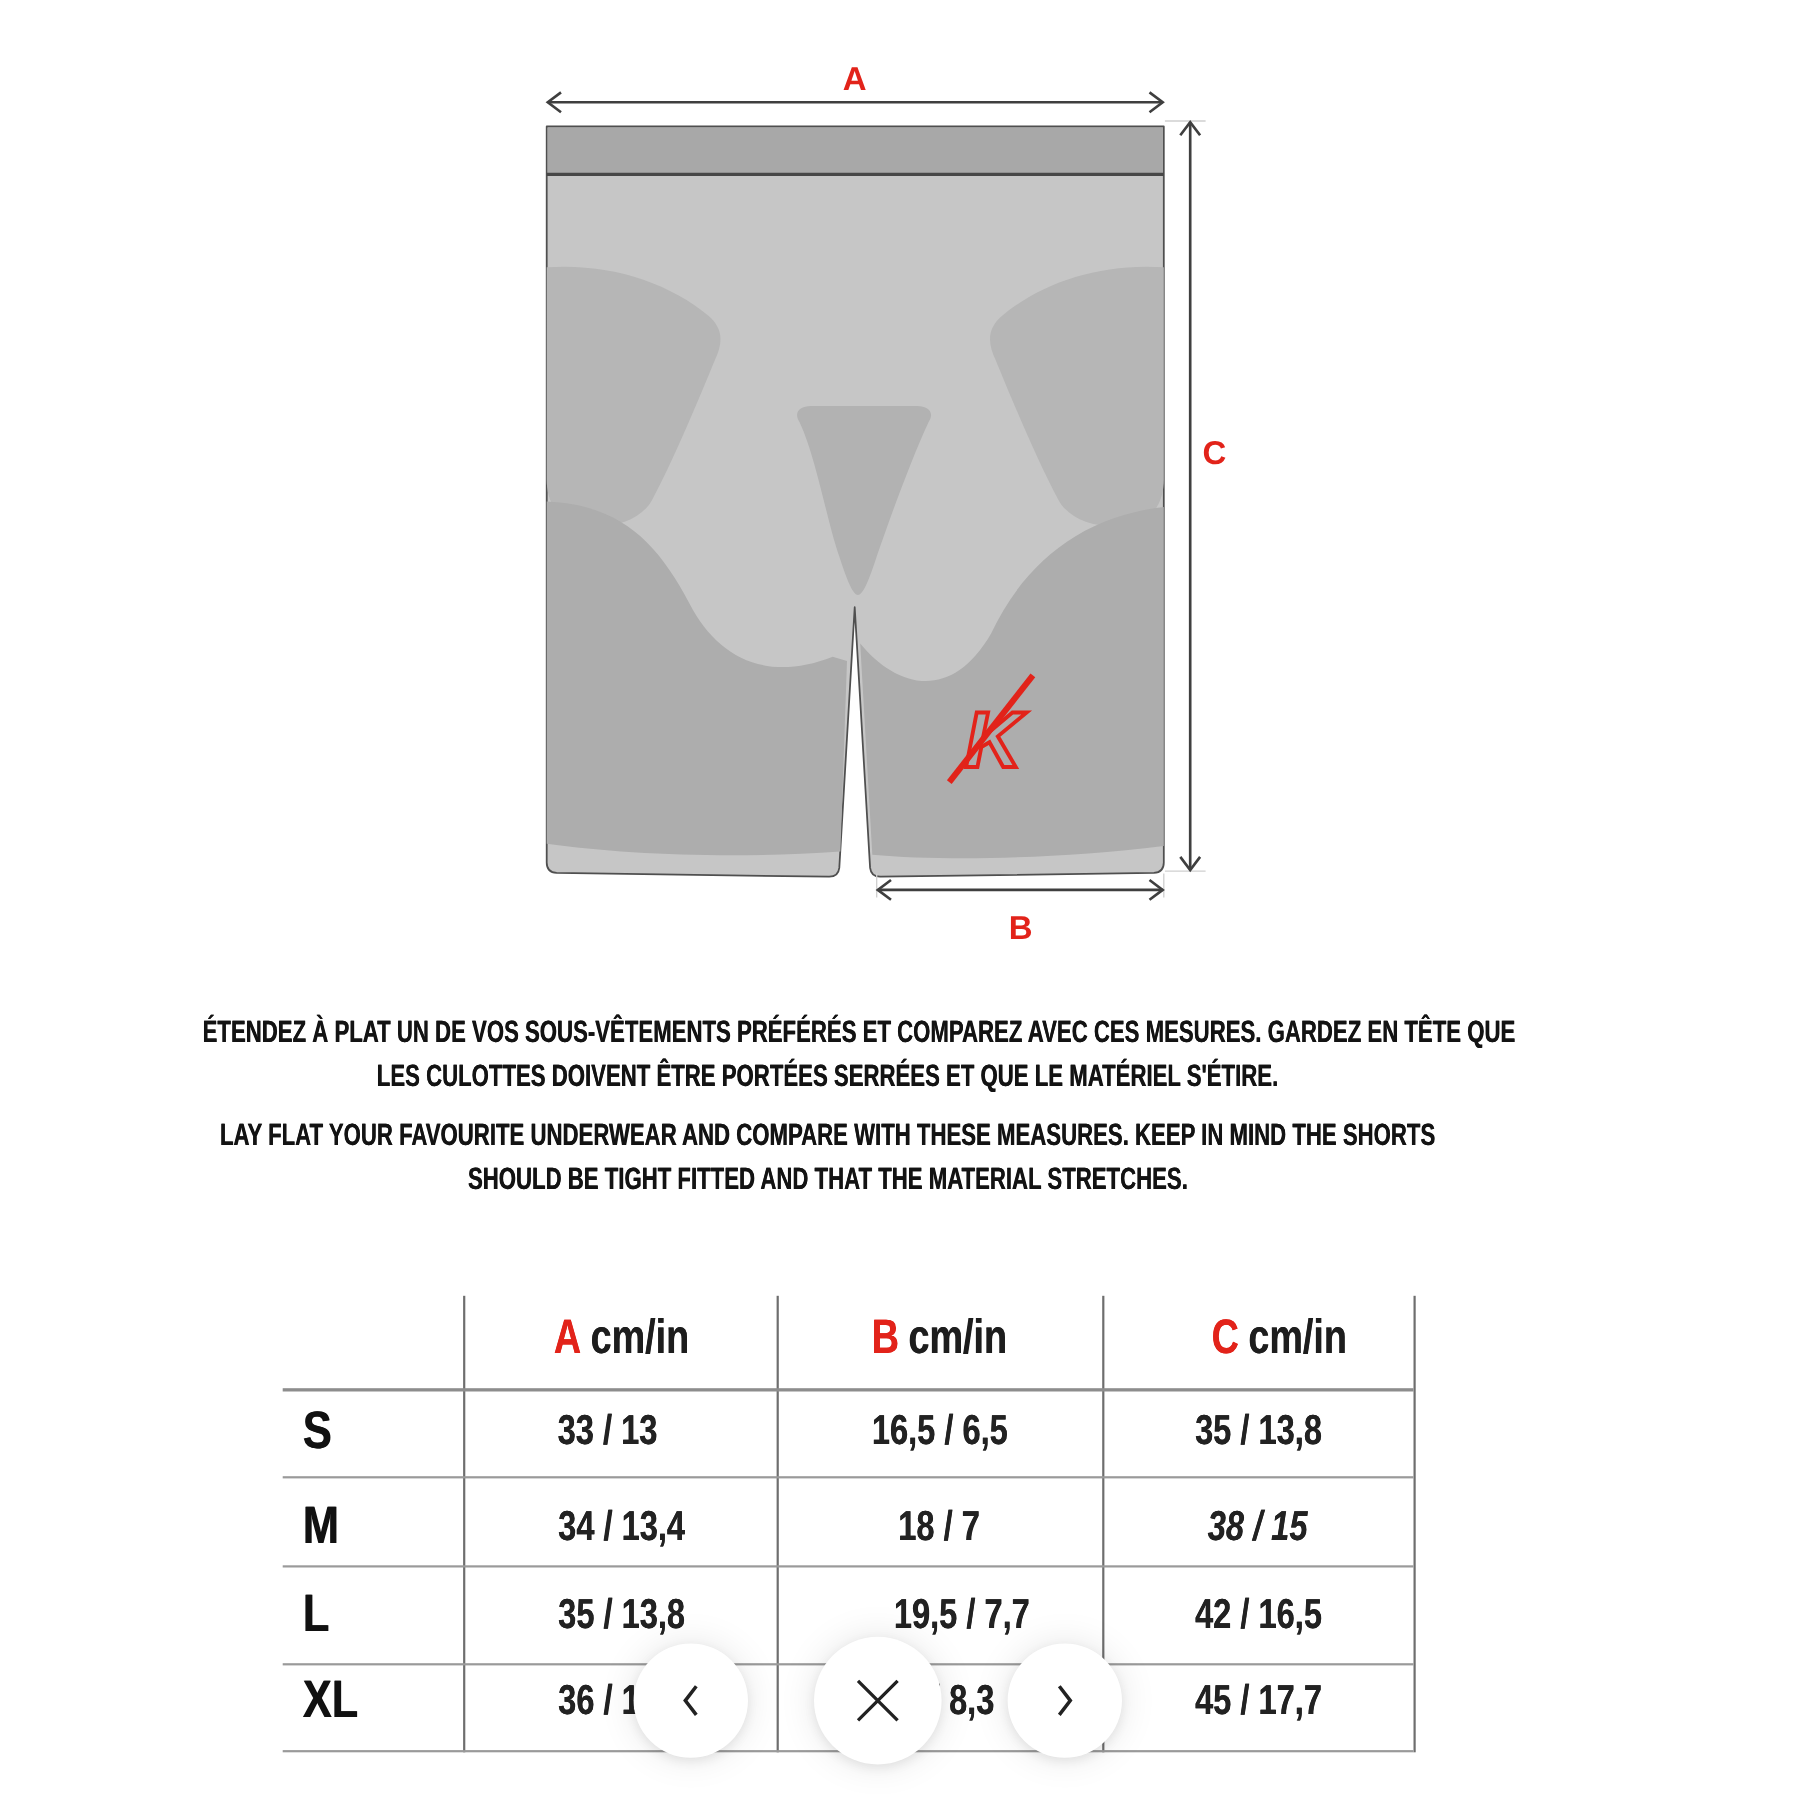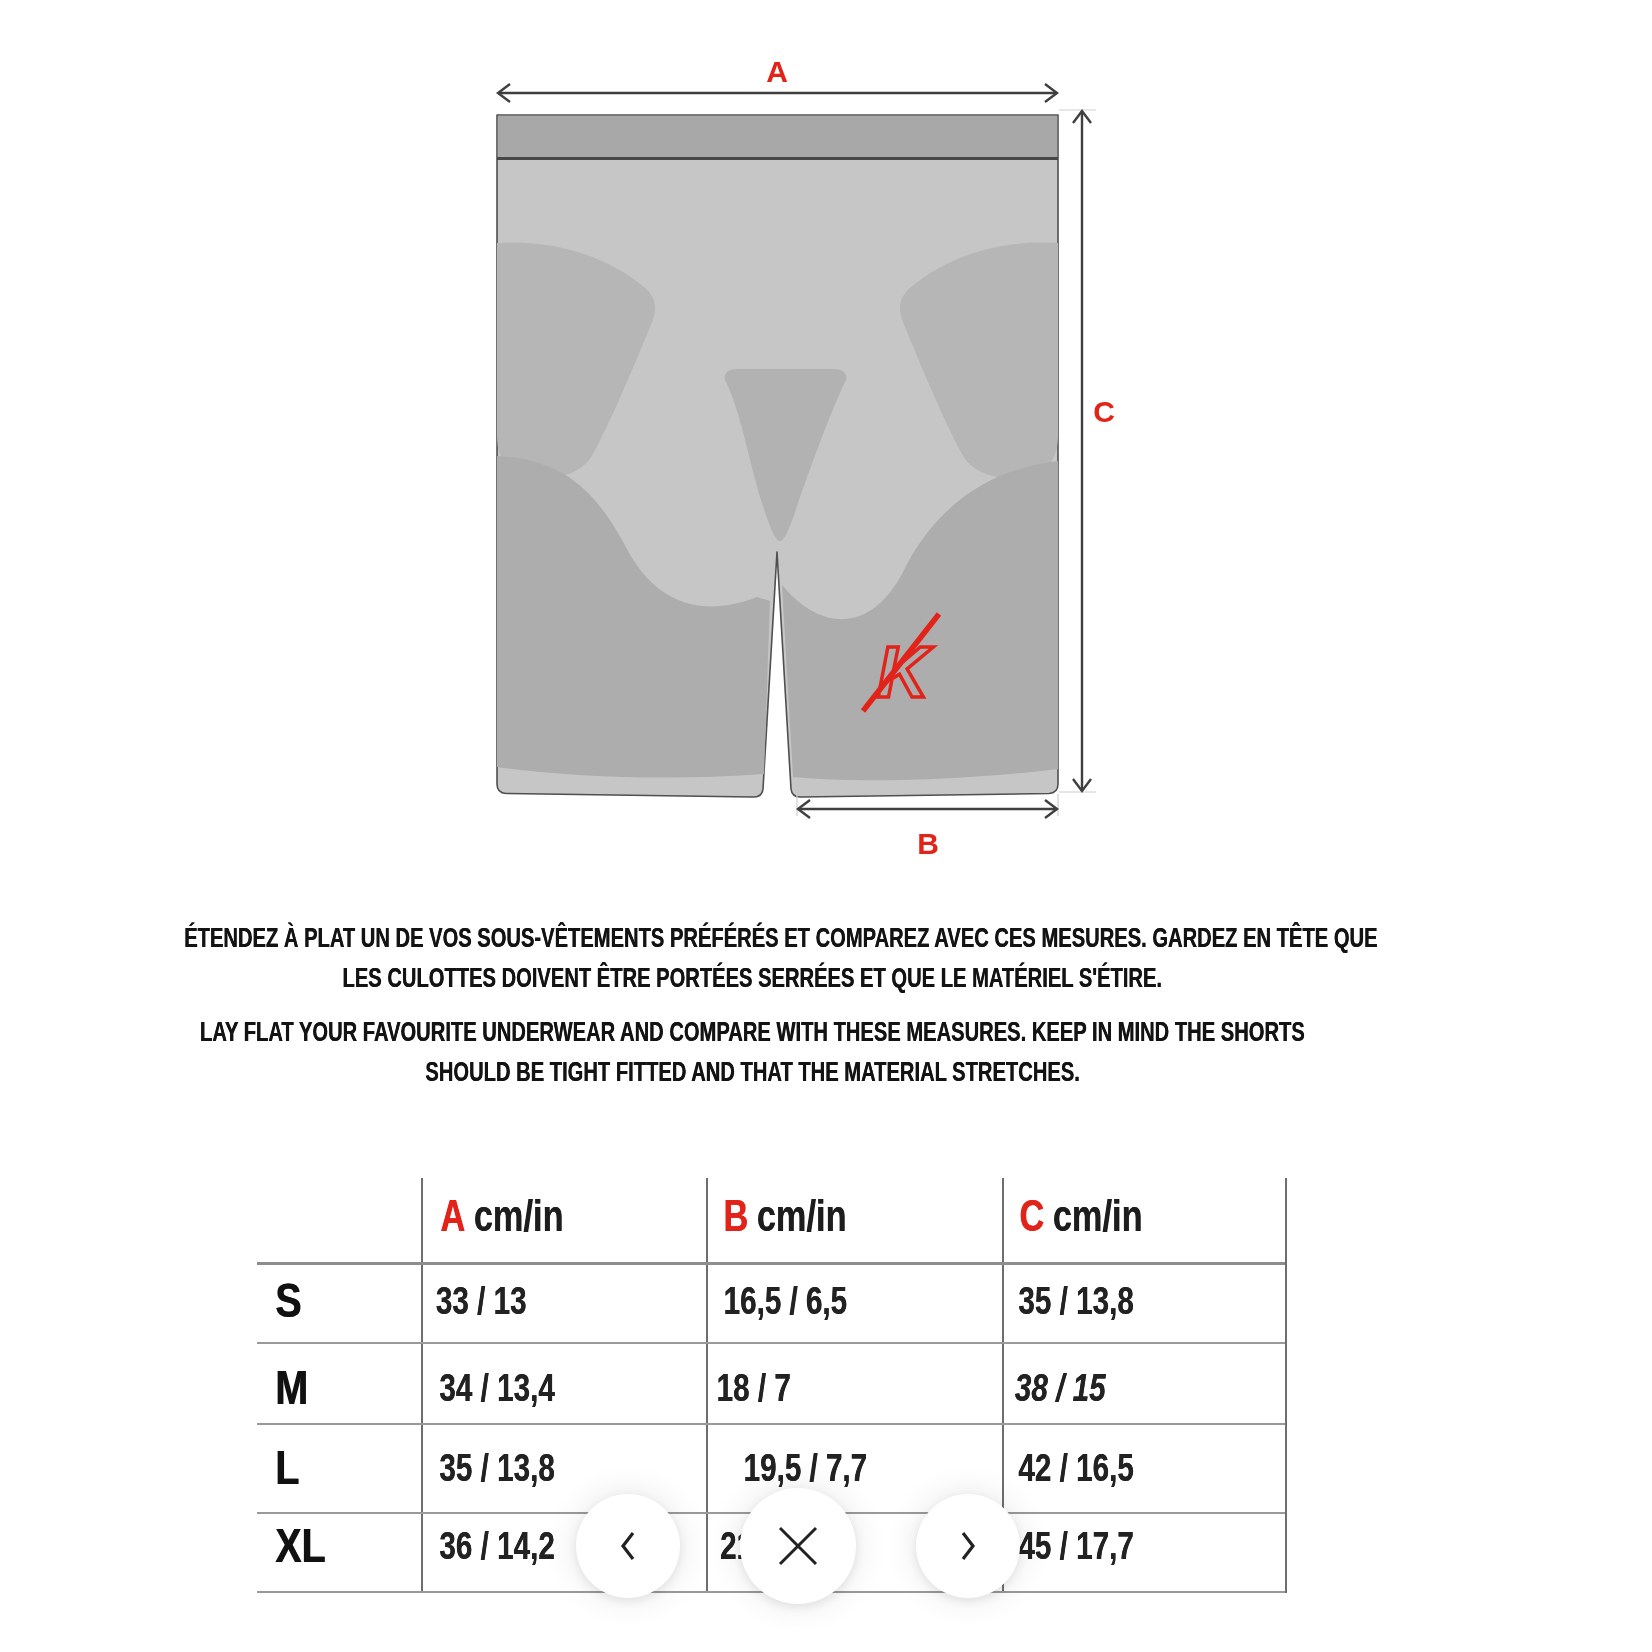--- a/index.html
+++ b/index.html
@@ -13,21 +13,21 @@
   .iline{height:40px;line-height:40px;}
   .cxi{
     display:inline-block;transform:scaleX(.72);transform-origin:50% 50%;
     white-space:nowrap;font-size:28px;font-weight:bold;color:#131313;
     text-shadow:.5px 0 0 currentColor;letter-spacing:0;
   }
   
   #size-table{position:absolute;left:275px;top:1170px;width:1014px;height:423px;}
   .vline{position:absolute;top:8px;height:415px;width:2px;background:#6e6e6e;}
   .hline{position:absolute;left:-18px;width:1028px;height:2px;background:#9a9a9a;}
-  .cell{position:absolute;height:52px;line-height:52px;color:#1d1d1d;}
+  .cell{position:absolute;height:52px;line-height:52px;text-align:center;color:#1d1d1d;}
   .cx{display:inline-block;transform:scaleX(.78);transform-origin:50% 50%;
       white-space:nowrap;font-weight:bold;font-size:38px;color:#222;
       text-shadow:.4px 0 0 currentColor;}
   .hdr .cx{font-size:44px;color:#1d1d1d;}
   .hdr .hletter{color:#e2231a;}
   .hdr .hunit{margin-left:11px;}
   .rowlabel{position:absolute;left:0;width:146px;height:52px;line-height:52px;text-align:left;}
   .cxl{display:inline-block;transform:scaleX(.82);transform-origin:0 50%;
        white-space:nowrap;font-weight:bold;font-size:48px;color:#111;
        text-shadow:.8px 0 0 currentColor;}

